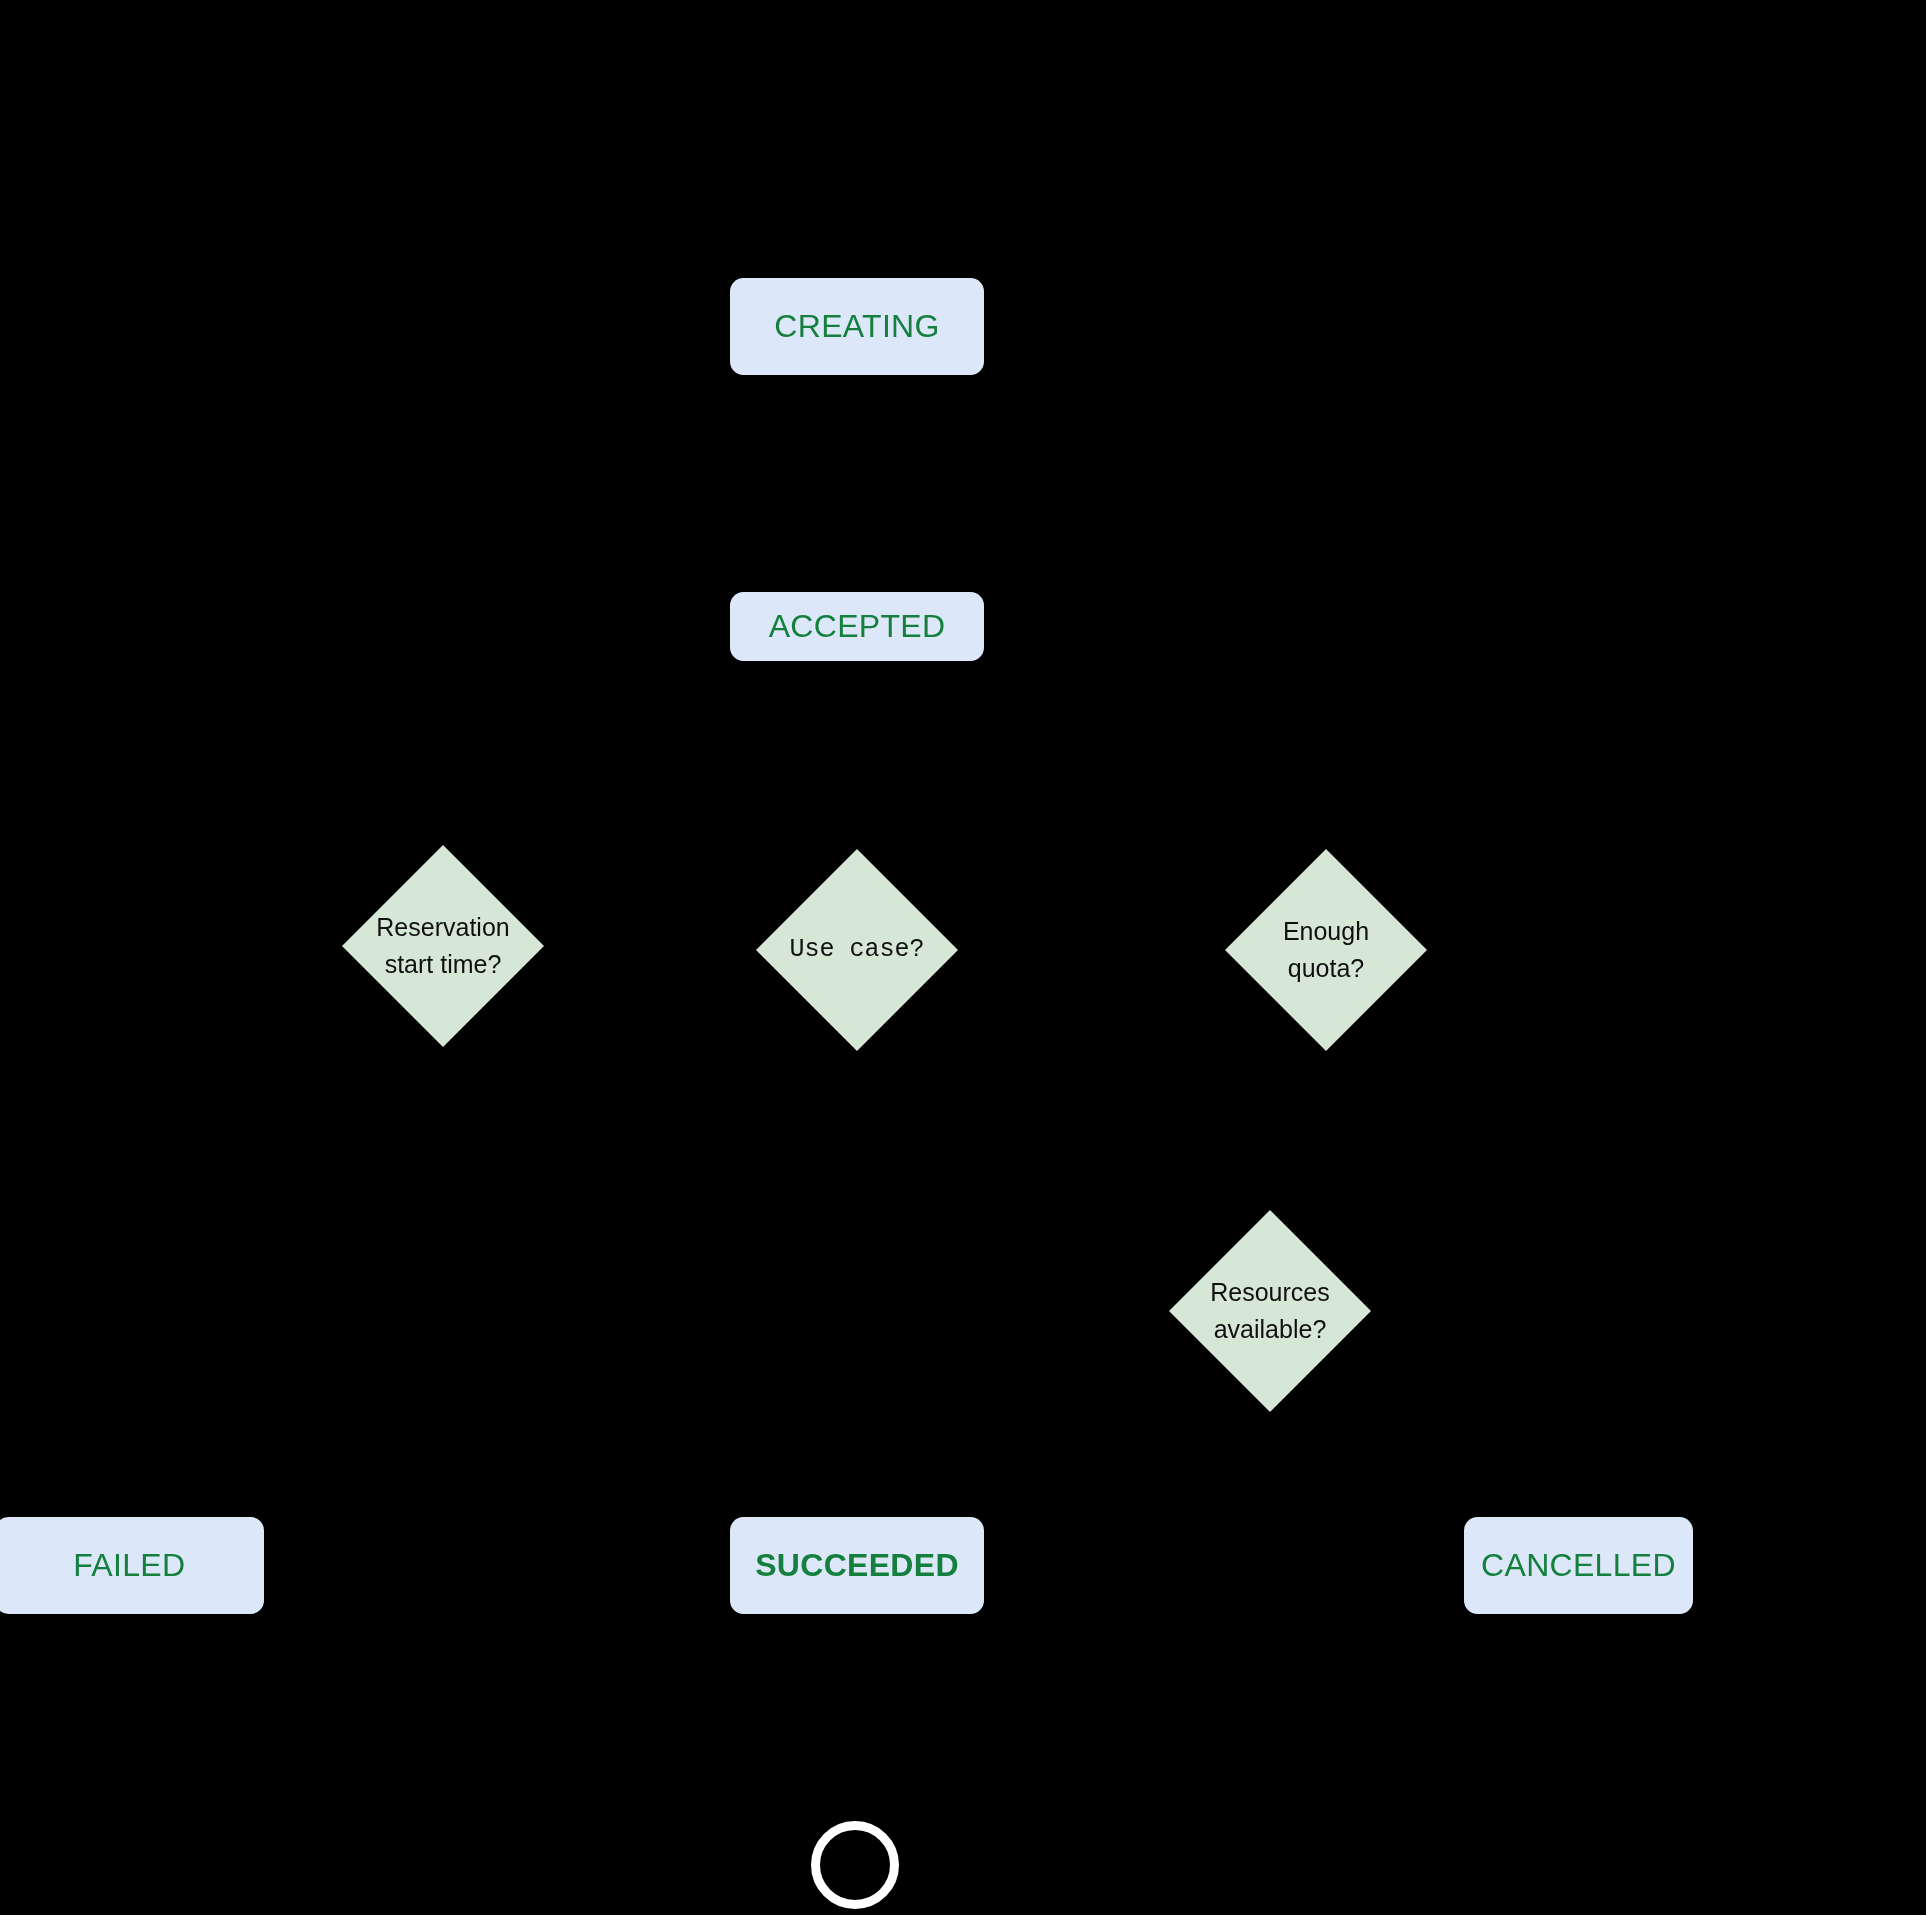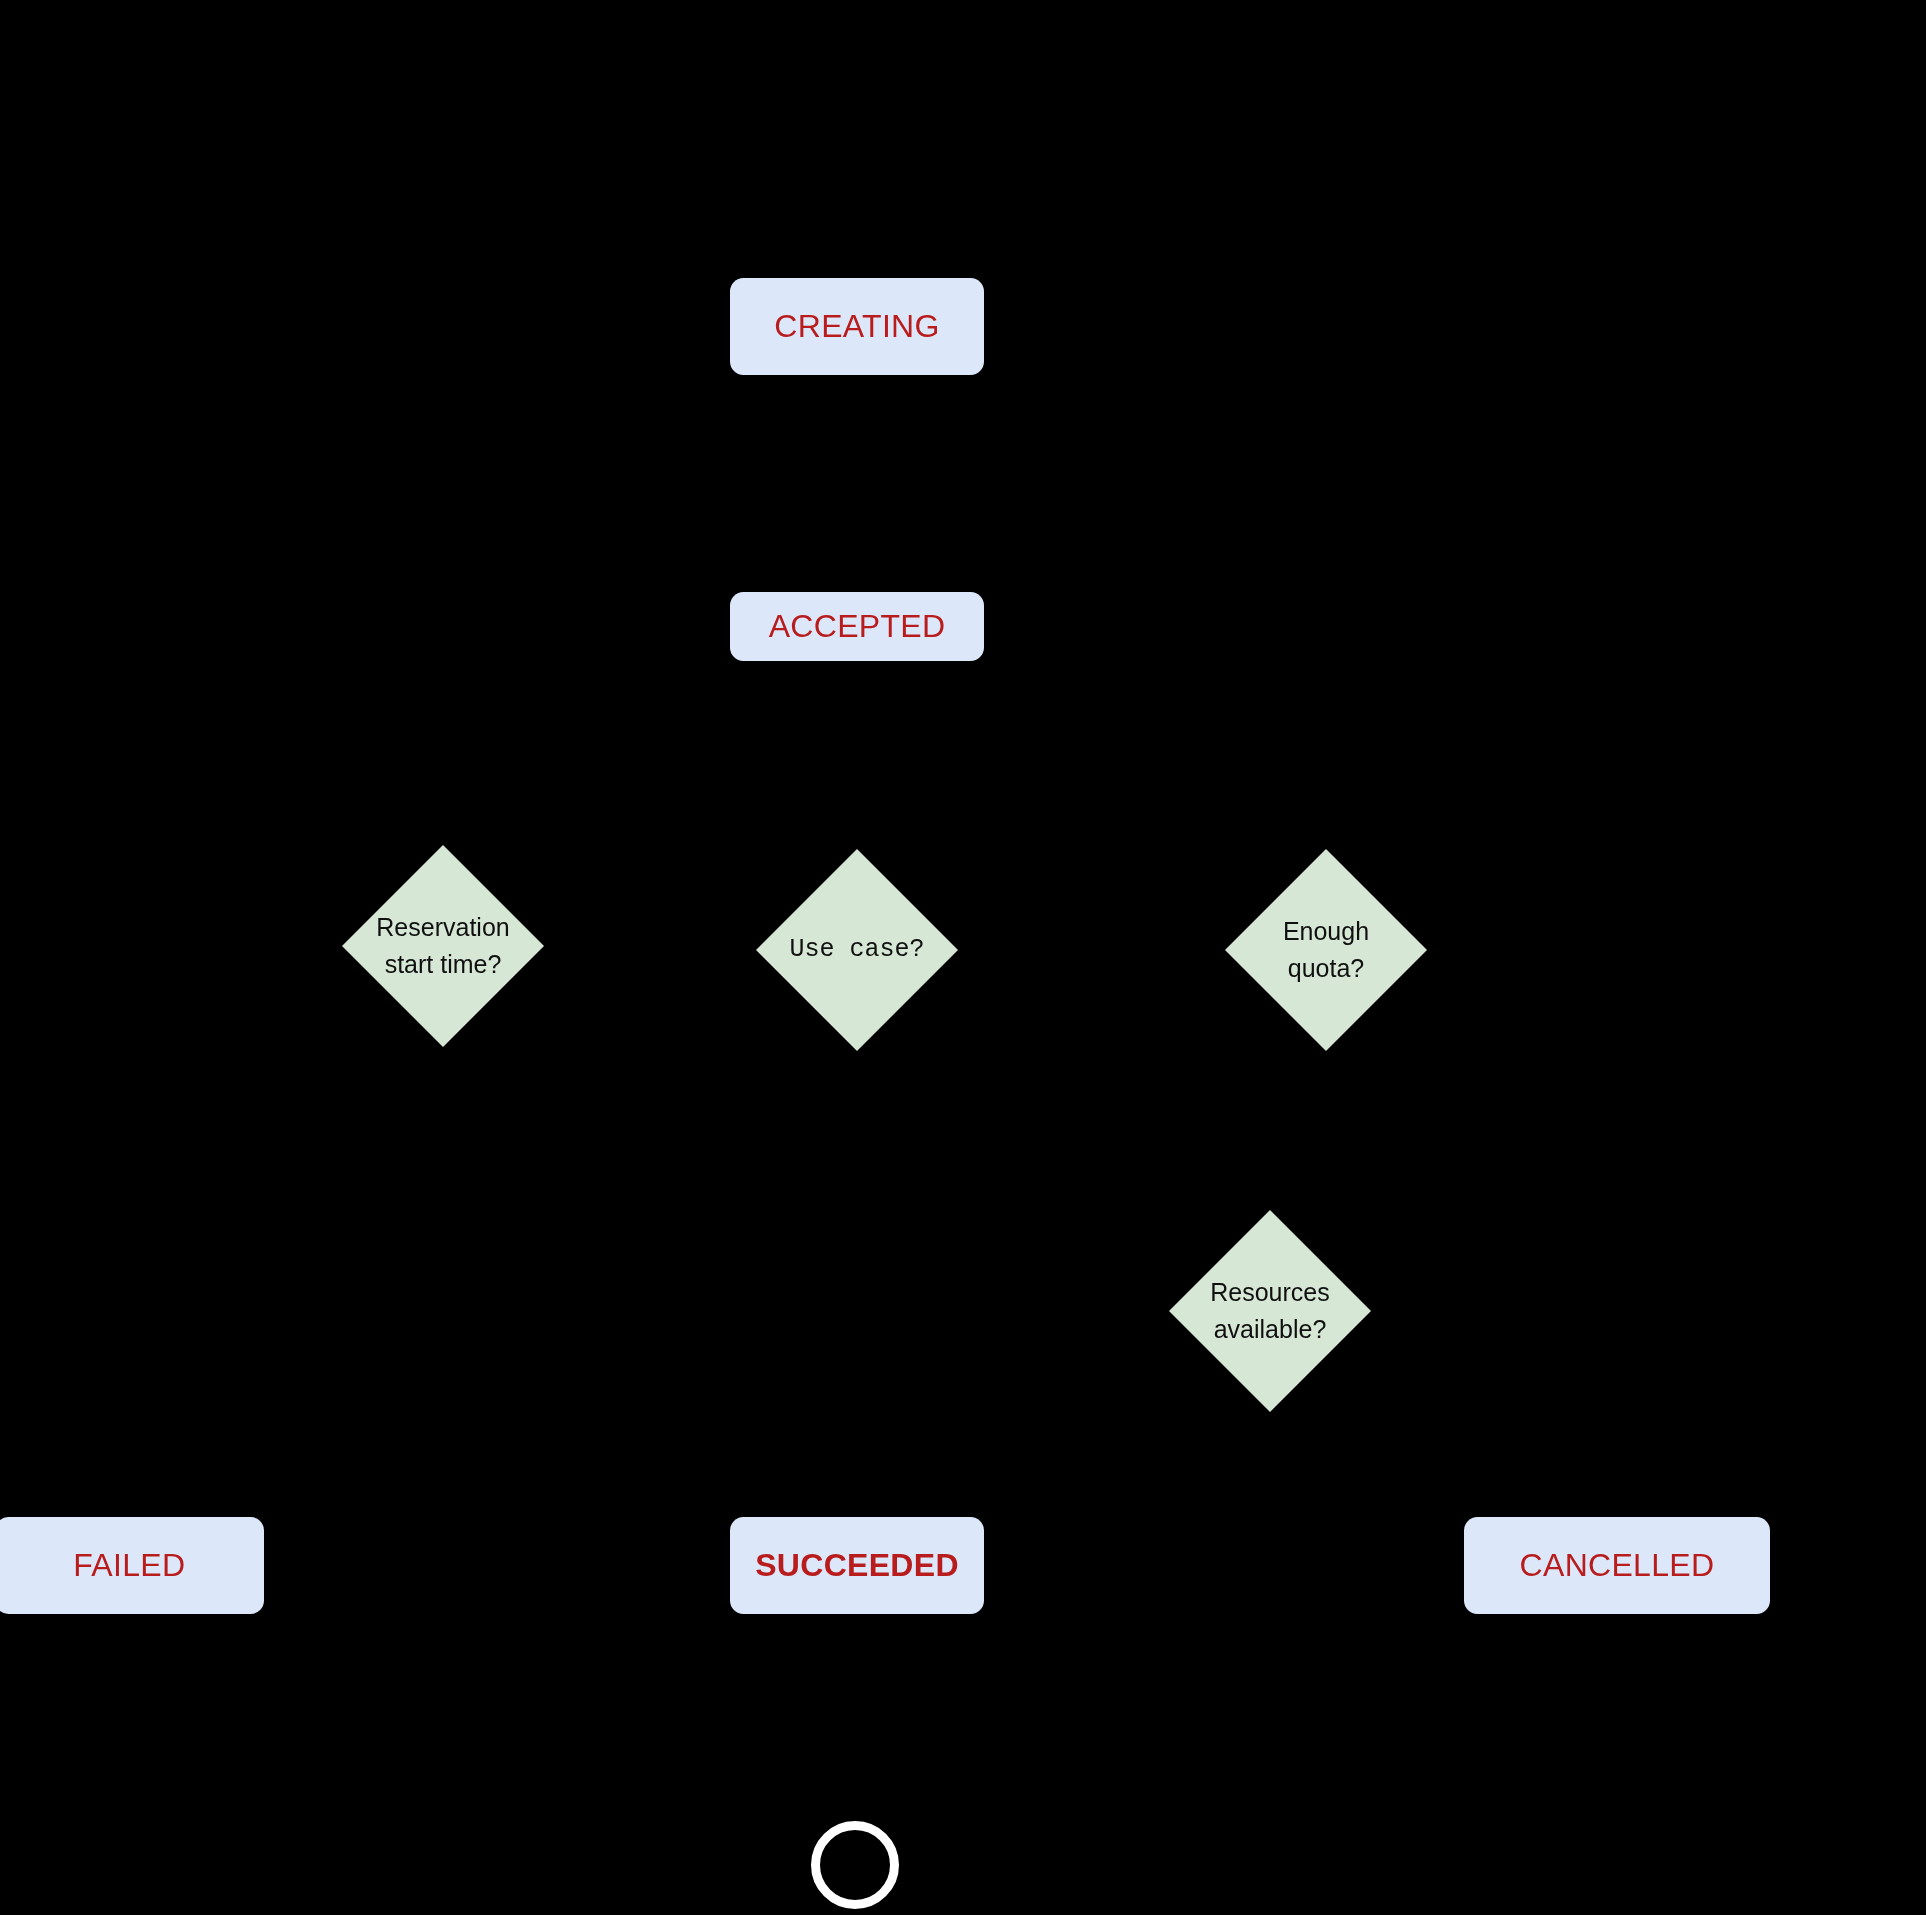--- a/index.html
+++ b/index.html
@@ -19,21 +19,21 @@
 
   
   .state-box {
     position: absolute;
     box-sizing: border-box;
     background: #dce8fa;
     border-radius: 13.4px;
     display: flex;
     align-items: center;
     justify-content: center;
-    color: #b91c1c;
+    color: #15803d;
     font-size: 32px;
     font-weight: 400;
     letter-spacing: 0.3px;
     line-height: 1.1;
     white-space: nowrap;
   }
 
   
   .decision {
     position: absolute;
@@ -111,21 +111,21 @@
   </div>
 
   <div class="state-box" style="left:-5.2px; top:1517px; width:269px; height:97px;">
     <span>FAILED</span>
   </div>
 
   <div class="state-box" style="left:730px; top:1517px; width:254px; height:97px;font-weight:bold;">
     <span>SUCCEEDED</span>
   </div>
 
-  <div class="state-box" style="left:1464px; top:1517px; width:306px; height:97px;">
+  <div class="state-box" style="left:1464px; top:1517px; width:229px; height:97px;">
     <span>CANCELLED</span>
   </div>
 
   <div class="decision" style="left:342px; top:845px;">
     <div class="diamond-shape"></div>
     <div class="diamond-label">Reservation
 start time?</div>
   </div>
 
   <div class="decision" style="left:756px; top:849px;font-family:Liberation Mono, monospace;">

